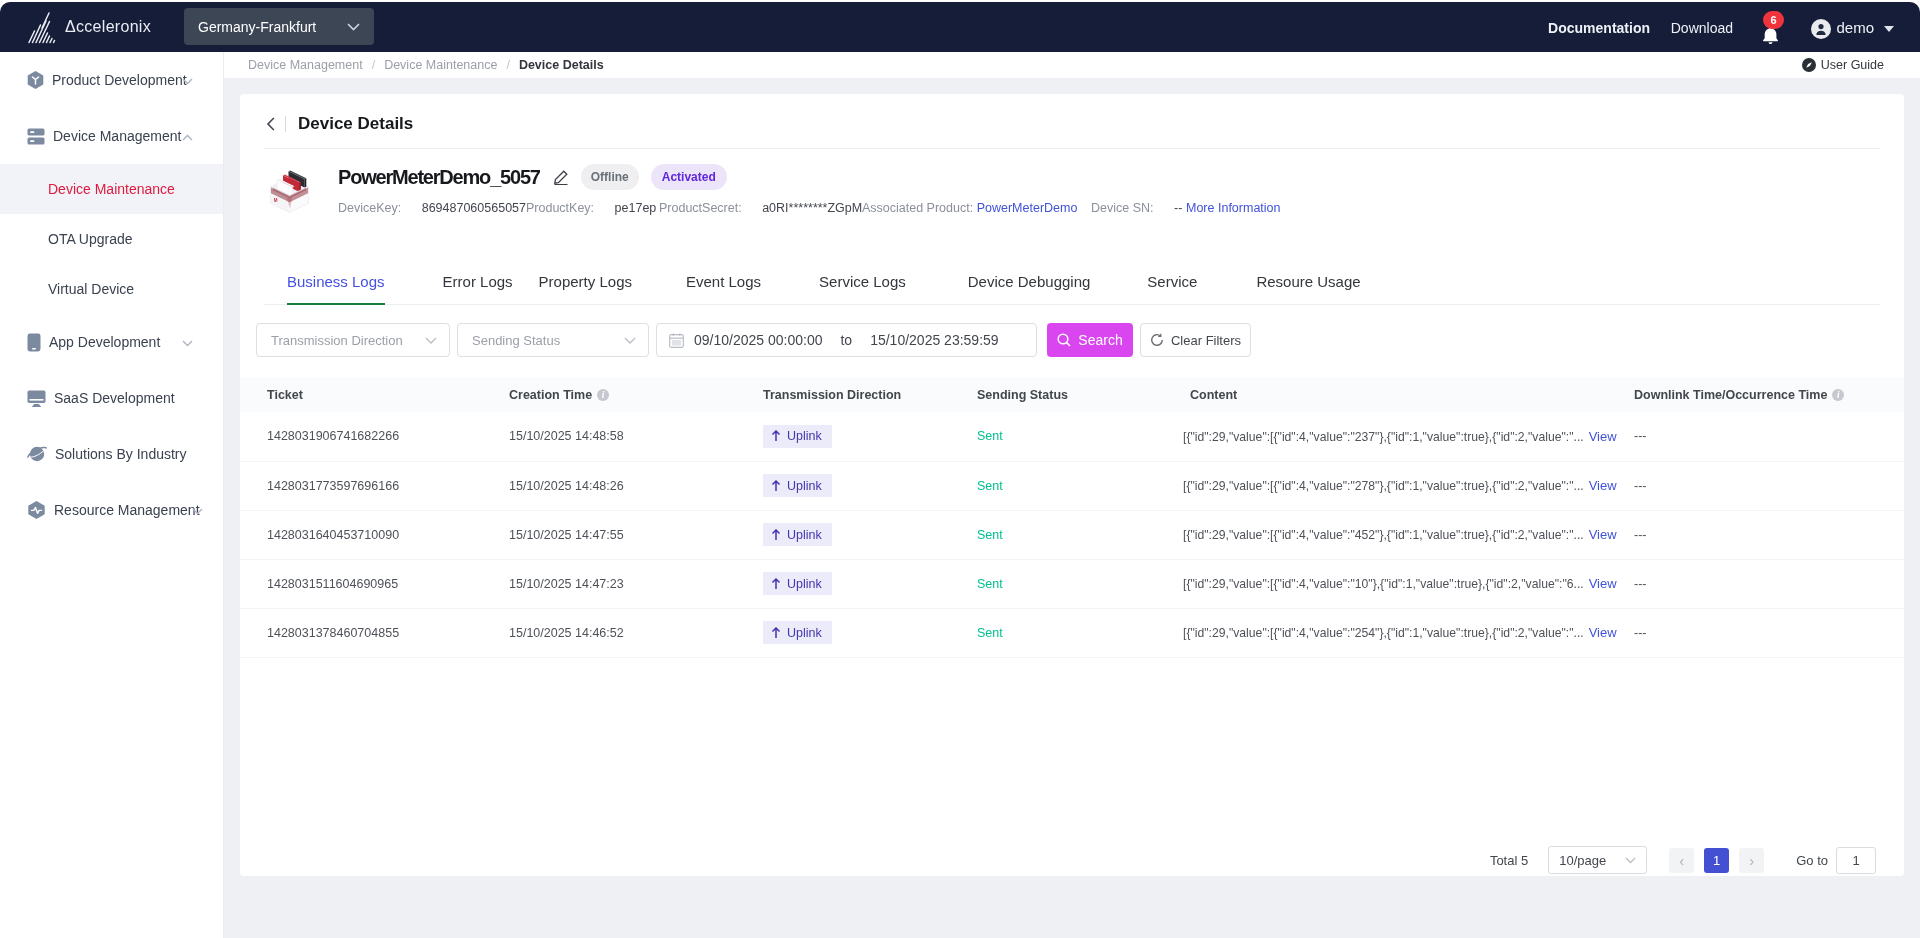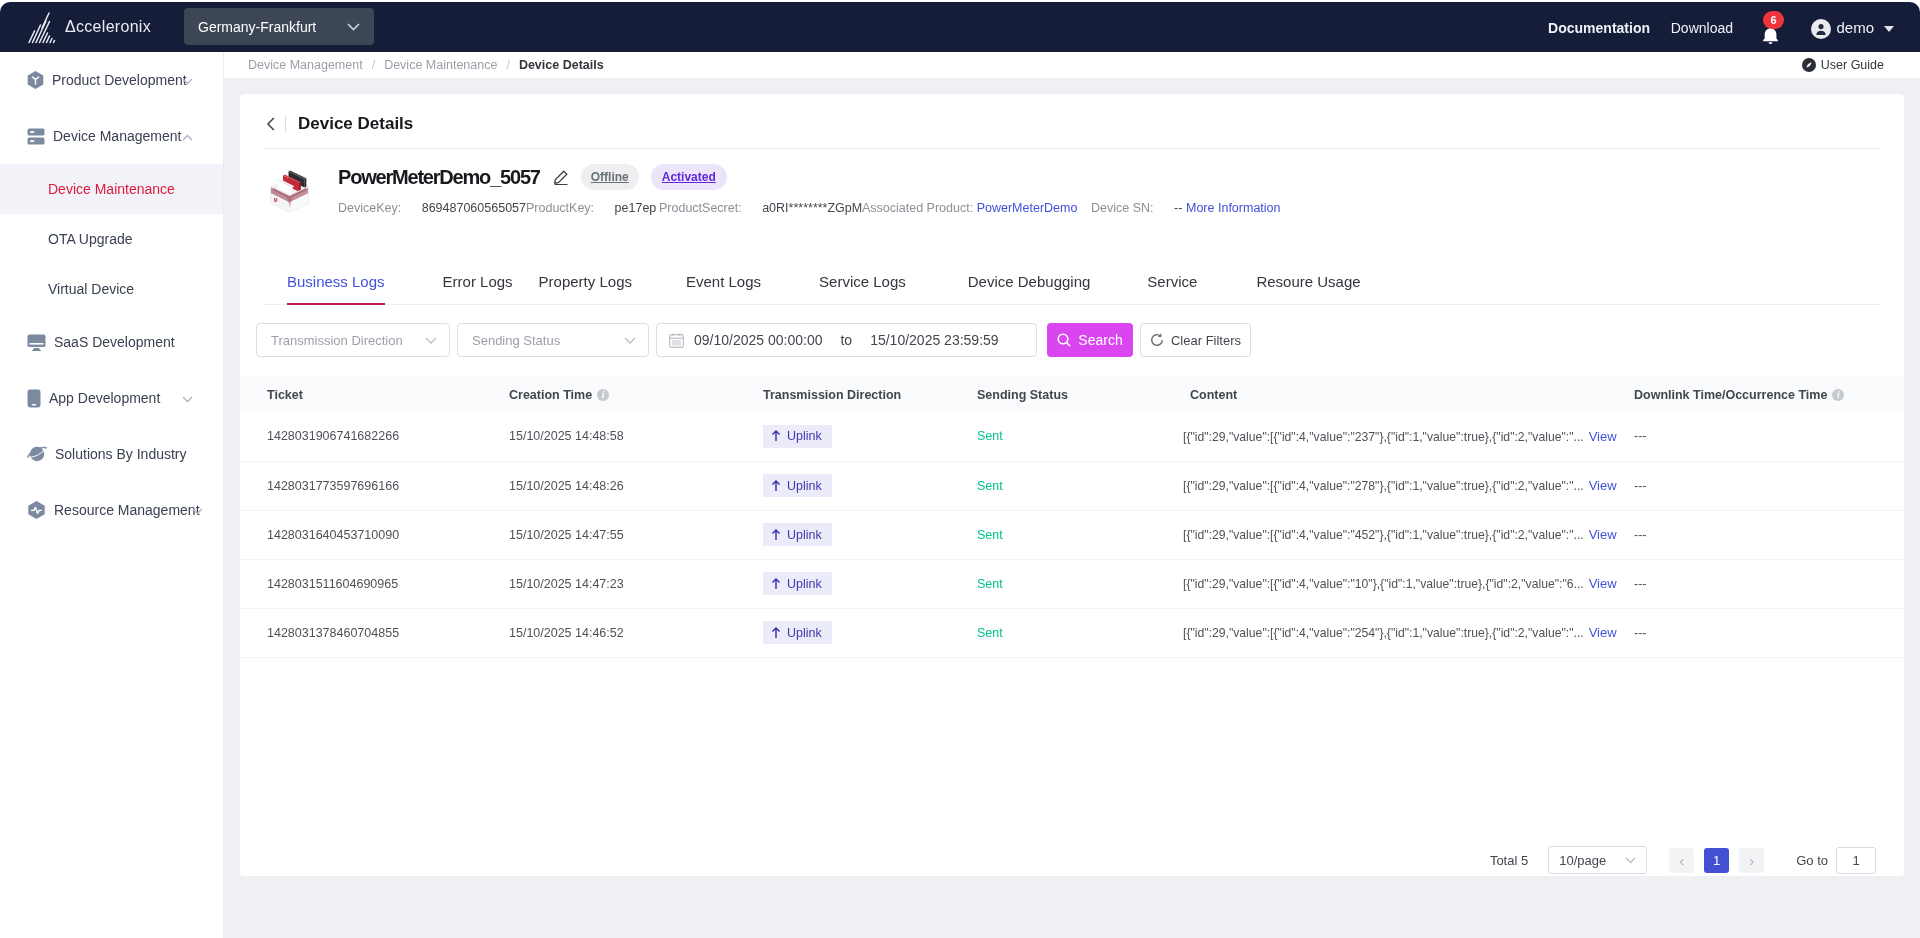--- a/index.html
+++ b/index.html
@@ -37,31 +37,31 @@
 .cd-titlebar { display:flex; align-items:center; padding:20px 28px 0 26px; }
 .tdiv { width:1px; height:16px; background:#d8dade; margin:0 12px 0 10px; }
 .cd-title { font-size:17px; font-weight:bold; color:#17191d; }
 .cd-hr { height:1px; background:#ebedf0; margin:14px 24px 0 24px; }
 .dev { position:relative; padding:21px 28px 0 28px; display:flex; }
 .dev-ico { width:43px; height:43px; flex:none; }
 .dev-main { margin-left:27px; margin-top:-7px; }
 .dev-row1 { display:flex; align-items:center; height:28px; }
 .dev-name { font-size:20px; font-weight:bold; color:#17191d; letter-spacing:-1.2px; }
 .pencil { margin-left:13px; }
-.pill { height:26px; border-radius:13px; display:inline-flex; align-items:center; padding:0 10px; font-size:12px; font-weight:bold;text-decoration:underline; }
+.pill { height:26px; border-radius:13px; display:inline-flex; align-items:center; padding:0 10px; font-size:12px; font-weight:bold; }
 .pill-off { background:#efeff1; color:#687078; margin-left:12px; }
 .pill-act { background:#ece5fa; color:#6127dd; margin-left:12px; padding:0 11px; }
 .dev-row2 { margin-top:10px; font-size:12.5px; color:#8b9099; position:relative; height:15px; }
 .dev-row2 > span, .dev-row2 > a { position:absolute; top:0; white-space:nowrap; }
 .dev-row2 b { color:#42464d; font-weight:normal;margin-left:17px; }
 .link { color:#4152d9; text-decoration:none; }
 
 .tabs { display:flex; margin:47px 24px 0 24px; border-bottom:1px solid #ebedf0; padding-left:23px; }
 .tab { font-size:15px; color:#33363c; padding:10px 0 13px 0; margin-right:64px; }
-.tab.on { color:#4351e0; border-bottom:2px solid #be185d; margin-bottom:-1px; }
+.tab.on { color:#4351e0; border-bottom:2px solid #15803d; margin-bottom:-1px; }
 
 .filters { display:flex; margin:18px 0 0 16px; height:34px; align-items:center; }
 .sel { width:194px; height:34px; border:1px solid #dcdfe3; border-radius:4px; display:flex; align-items:center; justify-content:space-between; padding:0 12px 0 14px; color:#9b9fa8; font-size:13px; background:#fff; margin-right:7px; }
 .dateb { width:381px; height:34px; border:1px solid #dcdfe3; border-radius:4px; background:#fff; display:flex; align-items:center; font-size:14px; color:#42464d; padding:0 12px; }
 .dateb .to { margin:0 18px; color:#42464d; }
 .btn-search { width:86px; height:34px; margin-left:10px; background:#d946ef; border-radius:4px; color:#fff; font-size:14px; display:flex; align-items:center; justify-content:center; }
 .btn-clear { width:111px; height:34px; margin-left:7px; background:#fff; border:1px solid #dcdfe3; border-radius:4px; color:#42464d; font-size:13px; display:flex; align-items:center; justify-content:center; }
 
 table { border-collapse:collapse; table-layout:fixed; width:1664px; margin-top:20px; }
 th { background:#fafbfc; height:35px; font-size:12.5px; color:#42464d; text-align:left; font-weight:bold; }
@@ -136,32 +136,32 @@
             <rect x="0.5" y="0.5" width="17" height="7" rx="1.6" fill="#7c8aa0"></rect>
             <rect x="0.5" y="9.5" width="17" height="7" rx="1.6" fill="#7c8aa0"></rect>
             <rect x="3" y="3.2" width="4.5" height="1.8" rx="0.9" fill="#fff"></rect>
             <rect x="3" y="12.2" width="4.5" height="1.8" rx="0.9" fill="#fff"></rect>
           </svg>Device Management<span class="chev"><svg width="11" height="7" viewBox="0 0 11 7" fill="none" stroke="#aeb4bf" stroke-width="1.4">
               <path d="M1 6l4.5-4.5L10 6"></path>
             </svg></span></div>
       <div class="sub active">Device Maintenance</div>
       <div class="sub">OTA Upgrade</div>
       <div class="sub">Virtual Device</div>
+      <div class="mi"><svg width="14" height="19" viewBox="0 0 14 19">
+            <rect x="0.5" y="0.5" width="13" height="18" rx="2.4" fill="#7c8aa0"></rect>
+            <rect x="5" y="15" width="4" height="1.6" rx="0.8" fill="#fff"></rect>
+          </svg>App Development<span class="chev"><svg width="11" height="7" viewBox="0 0 11 7" fill="none" stroke="#aeb4bf" stroke-width="1.4">
+              <path d="M1 1l4.5 4.5L10 1"></path>
+            </svg></span></div>
       <div class="mi"><svg width="19" height="17" viewBox="0 0 19 17">
             <rect x="0.5" y="0.5" width="18" height="12.5" rx="1.8" fill="#7c8aa0"></rect>
             <rect x="2.5" y="9" width="14" height="1.6" fill="#fff"></rect>
             <path d="M7 14h5l1.2 2H5.8z" fill="#7c8aa0"></path>
             <rect x="5" y="16" width="9" height="1" rx="0.5" fill="#7c8aa0"></rect>
           </svg>SaaS Development</div>
-      <div class="mi"><svg width="14" height="19" viewBox="0 0 14 19">
-            <rect x="0.5" y="0.5" width="13" height="18" rx="2.4" fill="#7c8aa0"></rect>
-            <rect x="5" y="15" width="4" height="1.6" rx="0.8" fill="#fff"></rect>
-          </svg>App Development<span class="chev"><svg width="11" height="7" viewBox="0 0 11 7" fill="none" stroke="#aeb4bf" stroke-width="1.4">
-              <path d="M1 1l4.5 4.5L10 1"></path>
-            </svg></span></div>
       <div class="mi"><svg width="20" height="18" viewBox="0 0 20 18">
             <circle cx="10" cy="9" r="7.2" fill="#7c8aa0"></circle>
             <path d="M1.2 12.6c-1-2 3-5.4 8-7.8 5-2.4 10-3 10.6-1.4" stroke="#7c8aa0" stroke-width="1.5" fill="none"></path>
             <path d="M2 12.2c2.5 0.3 6.5-0.8 9.5-2.6 2.6-1.5 5-3.4 5.8-5" stroke="#fff" stroke-width="1" fill="none"></path>
           </svg>Solutions By Industry</div>
       <div class="mi"><svg width="19" height="18" viewBox="0 0 19 18">
             <path d="M9.5 0l8.2 4.7v8.6L9.5 18 1.3 13.3V4.7z" fill="#7c8aa0"></path>
             <path d="M4.5 9.4h2.4l1.6-3 2 6 1.6-3h2.4" stroke="#fff" stroke-width="1.4" fill="none" stroke-linecap="round" stroke-linejoin="round"></path>
           </svg>Resource Management<span class="chev" style="right:12px"><svg width="11" height="7" viewBox="0 0 11 7" fill="none" stroke="#aeb4bf" stroke-width="1.4">
               <path d="M1 1l4.5 4.5L10 1"></path>

